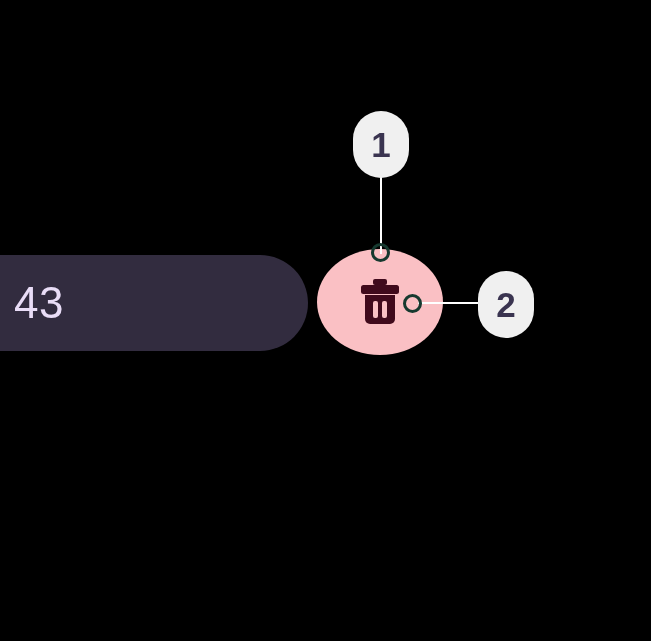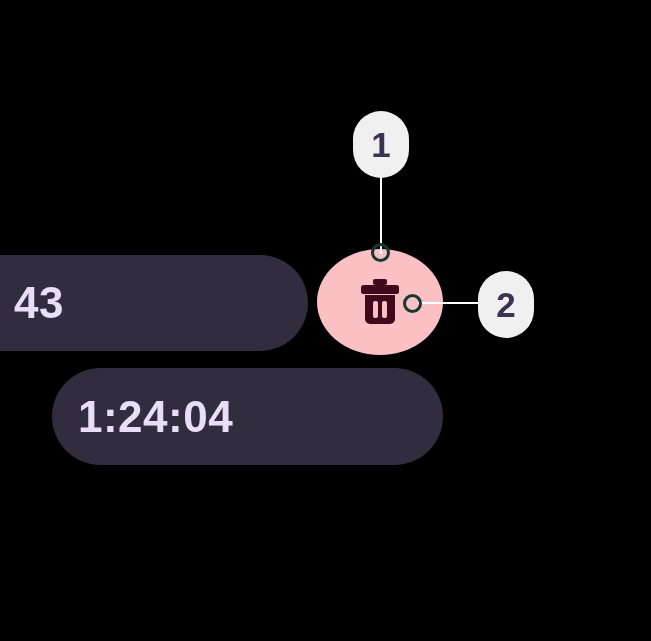--- a/index.html
+++ b/index.html
@@ -24,21 +24,21 @@
   .chip {
     position: absolute;
     display: flex;
     align-items: center;
     background: #322C3F;
     border-radius: 999px;
     box-sizing: border-box;
   }
   .chip-label {
     font-size: 44px;
-    font-weight: bold;
+    font-weight: normal;
     color: #E9DDF7;
     letter-spacing: 0.5px;
     white-space: nowrap;
     line-height: 1;
   }
 
   #chip-duration-top {
     left: -96px;
     top: 255px;
     width: 404px;
@@ -122,23 +122,20 @@
 </style>
 </head>
 <body>
 
 <div id="stage">
 
   <div class="chip" id="chip-duration-top">
     <span class="chip-label">43</span>
   </div>
 
-  <div class="chip" id="chip-duration-bottom">
-    <span class="chip-label">1:24:04</span>
-  </div>
 
   <div id="delete-circle">
     <span>
       <svg width="42" height="46" viewBox="0 0 42 46" aria-hidden="true">
 
         <rect x="14" y="0" width="14" height="6" rx="2" fill="#400A1C"></rect>
 
         <rect x="2" y="6" width="38" height="9" rx="2.5" fill="#400A1C"></rect>
 
         <path d="M6 16 h30 v24 a5 5 0 0 1 -5 5 h-20 a5 5 0 0 1 -5 -5 z" fill="#400A1C"></path>

